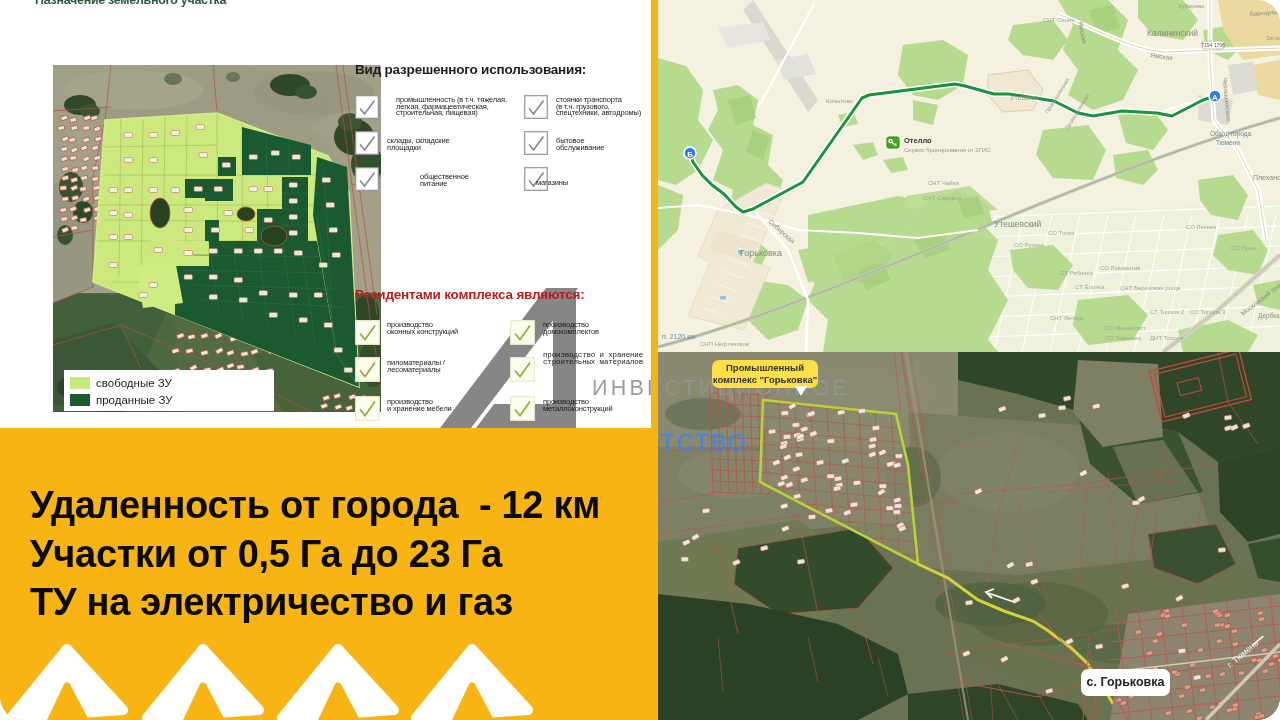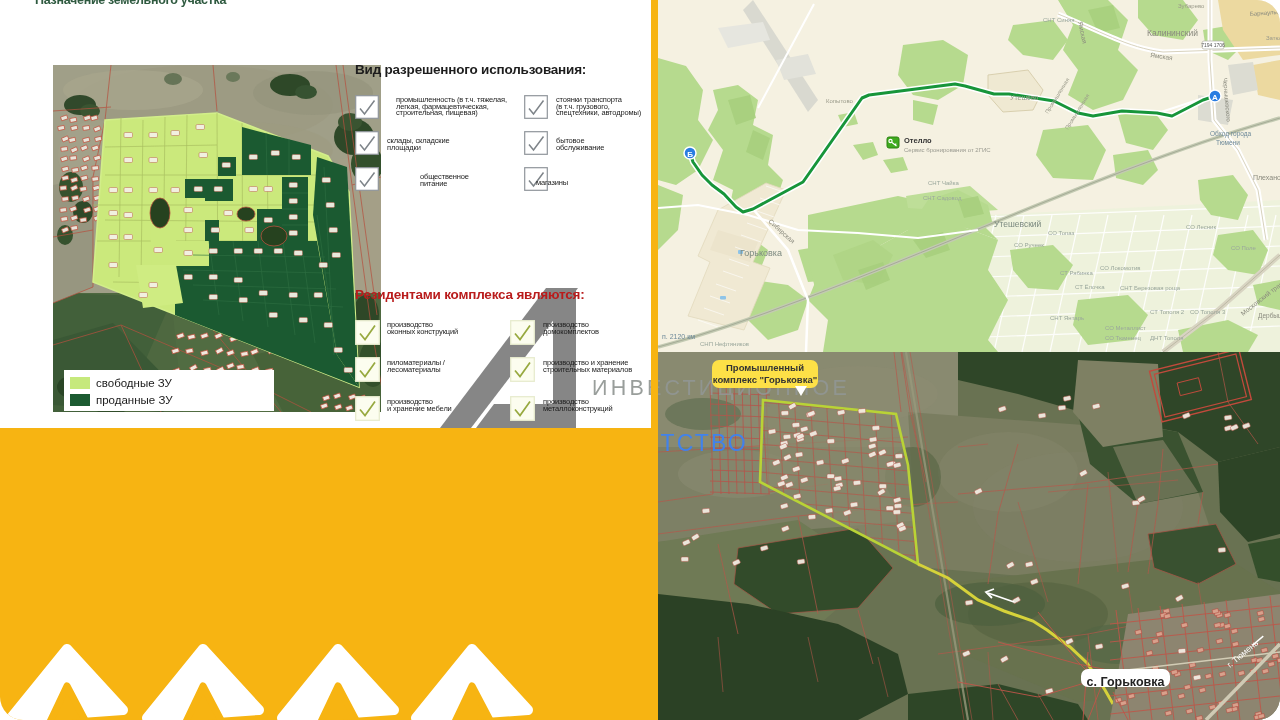--- a/index.html
+++ b/index.html
@@ -329,21 +329,21 @@
     <svg class="abs" style="left:355px;top:357px;" width="26" height="26">
         <rect x="0.7" y="0.7" width="23.6" height="23.6" fill="#fcfdef" stroke="#e7ecce" stroke-width="1.3"></rect>
         <path d="M5 13.5 L10 19.5 L20 5.5" fill="none" stroke="#97a93f" stroke-width="1.7"></path>
       </svg>
     <div class="abs cbt" style="left:387px;top:360px;">пиломатериалы /<br>лесоматериалы</div>
 
     <svg class="abs" style="left:510px;top:357px;" width="26" height="26">
         <rect x="0.7" y="0.7" width="23.6" height="23.6" fill="#fcfdef" stroke="#e7ecce" stroke-width="1.3"></rect>
         <path d="M5 13.5 L10 19.5 L20 5.5" fill="none" stroke="#97a93f" stroke-width="1.7"></path>
       </svg>
-    <div class="abs cbt" style="left:543px;top:360px;">производство и хранение<br>строительных материалов</div>
+    <div class="abs cbt" style="left:543px;top:352px;font-family:Liberation Mono, monospace;">производство и хранение<br>строительных материалов</div>
 
     <svg class="abs" style="left:355px;top:396px;" width="26" height="26">
         <rect x="0.7" y="0.7" width="23.6" height="23.6" fill="#fcfdef" stroke="#e7ecce" stroke-width="1.3"></rect>
         <path d="M5 13.5 L10 19.5 L20 5.5" fill="none" stroke="#97a93f" stroke-width="1.7"></path>
       </svg>
     <div class="abs cbt" style="left:387px;top:399px;">производство<br>и хранение мебели</div>
 
     <svg class="abs" style="left:510px;top:396px;" width="26" height="26">
         <rect x="0.7" y="0.7" width="23.6" height="23.6" fill="#fcfdef" stroke="#e7ecce" stroke-width="1.3"></rect>
         <path d="M5 13.5 L10 19.5 L20 5.5" fill="none" stroke="#97a93f" stroke-width="1.7"></path>
@@ -850,26 +850,29 @@
           <text x="572" y="316" font-size="8.5" fill="#ffffff" font-family="Liberation Sans">г. Тюмень</text>
           <line x1="604" y1="313" x2="618" y2="313" stroke="#ffffff" stroke-width="1.4"></line>
         </g>
 </svg>
 </div>
 
   <div class="abs" style="left:712px;top:360px;width:106px;height:26px;background:#fde047;border-radius:7px;z-index:3;text-align:center;font-size:9.5px;font-weight:bold;color:#333;line-height:11.5px;padding-top:2px;">Промышленный<br>комплекс "Горьковка"</div>
 
   <div class="abs" style="left:795px;top:386px;width:0;height:0;border-left:6px solid transparent;border-right:6px solid transparent;border-top:10px solid #ffffff;z-index:3;"></div>
 
-  <div class="abs" style="left:1081px;top:669px;width:89px;height:18px;background:#ffffff;border-radius:7px;z-index:3;text-align:center;font-size:12.5px;font-weight:bold;color:#222;line-height:27px;">с. Горьковка</div>
+  <div class="abs" style="left:1081px;top:669px;width:89px;height:27px;background:#ffffff;border-radius:7px;z-index:3;text-align:center;font-size:12.5px;font-weight:bold;color:#222;line-height:27px;">с. Горьковка</div>
 
   <div class="abs" style="left:651px;top:0;width:7px;height:720px;background:#f7b412;z-index:6;"></div>
 
   <div class="abs" style="left:0;top:428px;width:651px;height:292px;background:#f7b412;z-index:5;overflow:hidden;">
 
+    <div style="position:absolute;left:30px;top:53px;font-size:38px;line-height:48.5px;letter-spacing:-0.3px;font-weight:bold;color:#0a0a0a;white-space:pre;">Удаленность от города  - 12 км
+Участки от 0,5 Га до 23 Га
+ТУ на электричество и газ</div>
 
     <svg width="651" height="292" style="position:absolute;left:0;top:0;">
       <polygon points="11,290 67,221 123,282" fill="#ffffff" stroke="#ffffff" stroke-width="10" stroke-linejoin="round"></polygon>
       <polygon points="147,290 203,221 259,282" fill="#ffffff" stroke="#ffffff" stroke-width="10" stroke-linejoin="round"></polygon>
       <polygon points="282,290 338,221 394,282" fill="#ffffff" stroke="#ffffff" stroke-width="10" stroke-linejoin="round"></polygon>
       <polygon points="416,290 472,221 528,282" fill="#ffffff" stroke="#ffffff" stroke-width="10" stroke-linejoin="round"></polygon>
       <polygon points="48,298 67,258 86,294" fill="#f7b412" stroke="#f7b412" stroke-width="7" stroke-linejoin="round"></polygon>
       <polygon points="184,298 203,258 222,294" fill="#f7b412" stroke="#f7b412" stroke-width="7" stroke-linejoin="round"></polygon>
       <polygon points="319,298 338,258 357,294" fill="#f7b412" stroke="#f7b412" stroke-width="7" stroke-linejoin="round"></polygon>
       <polygon points="453,298 472,258 491,294" fill="#f7b412" stroke="#f7b412" stroke-width="7" stroke-linejoin="round"></polygon>

